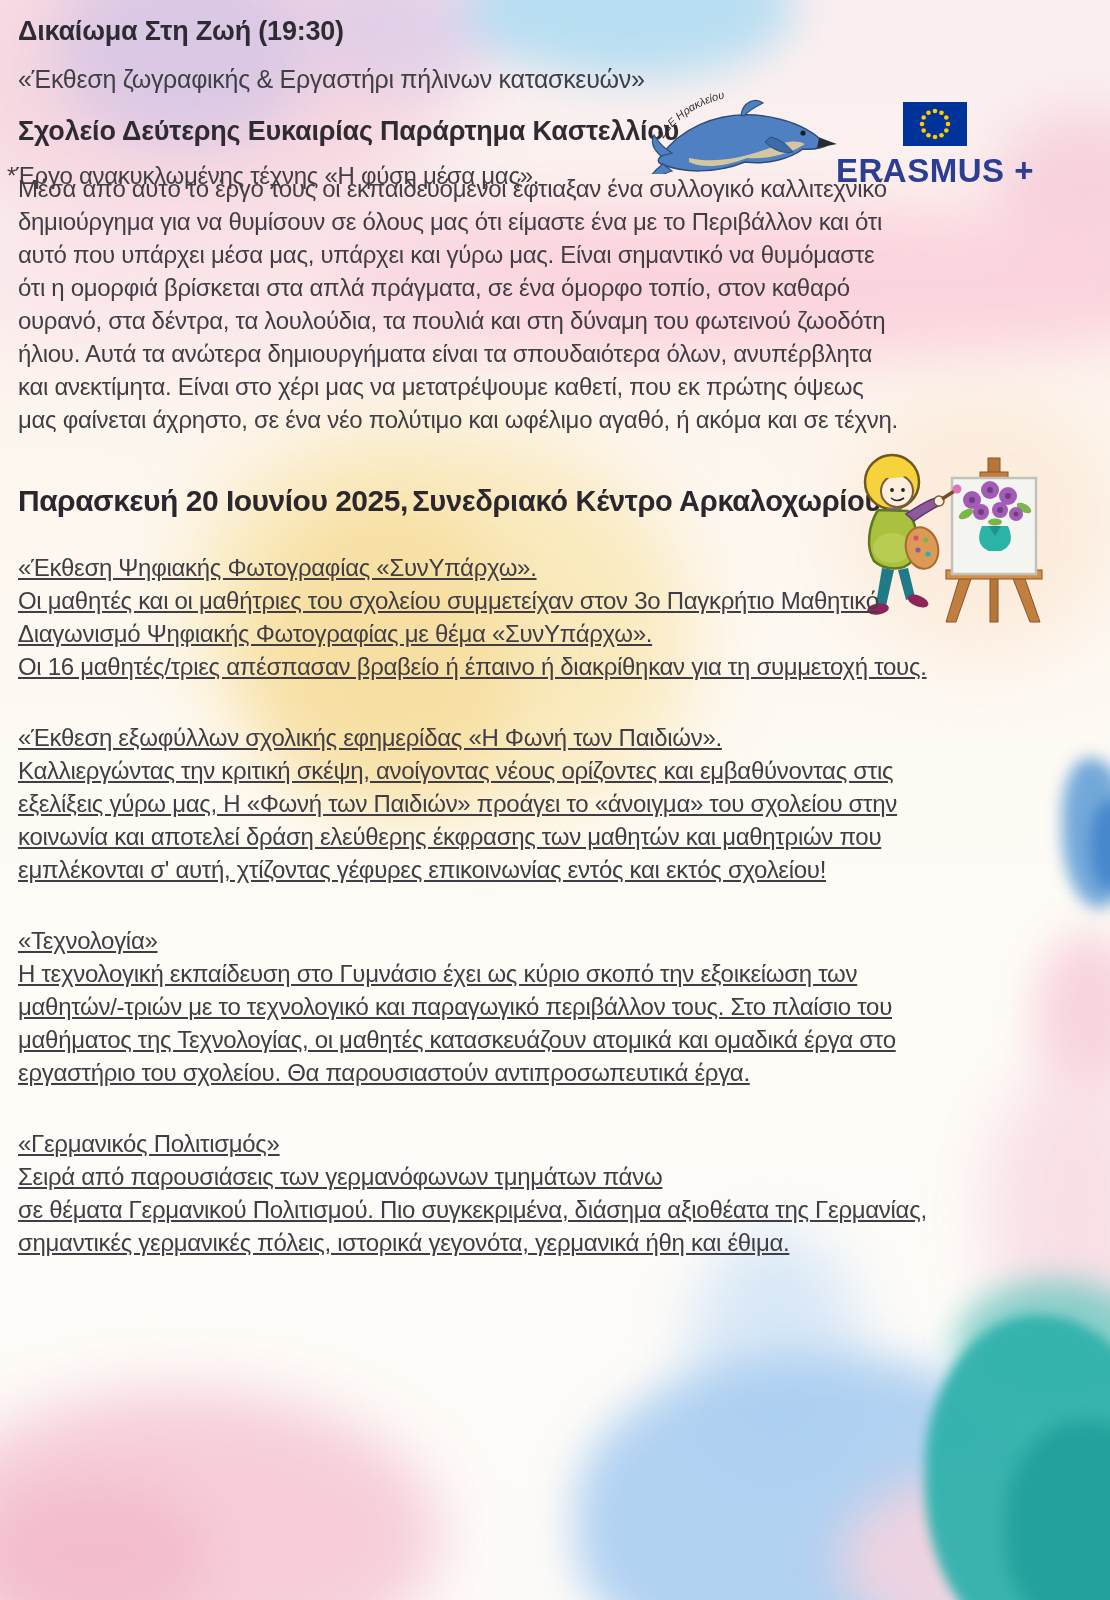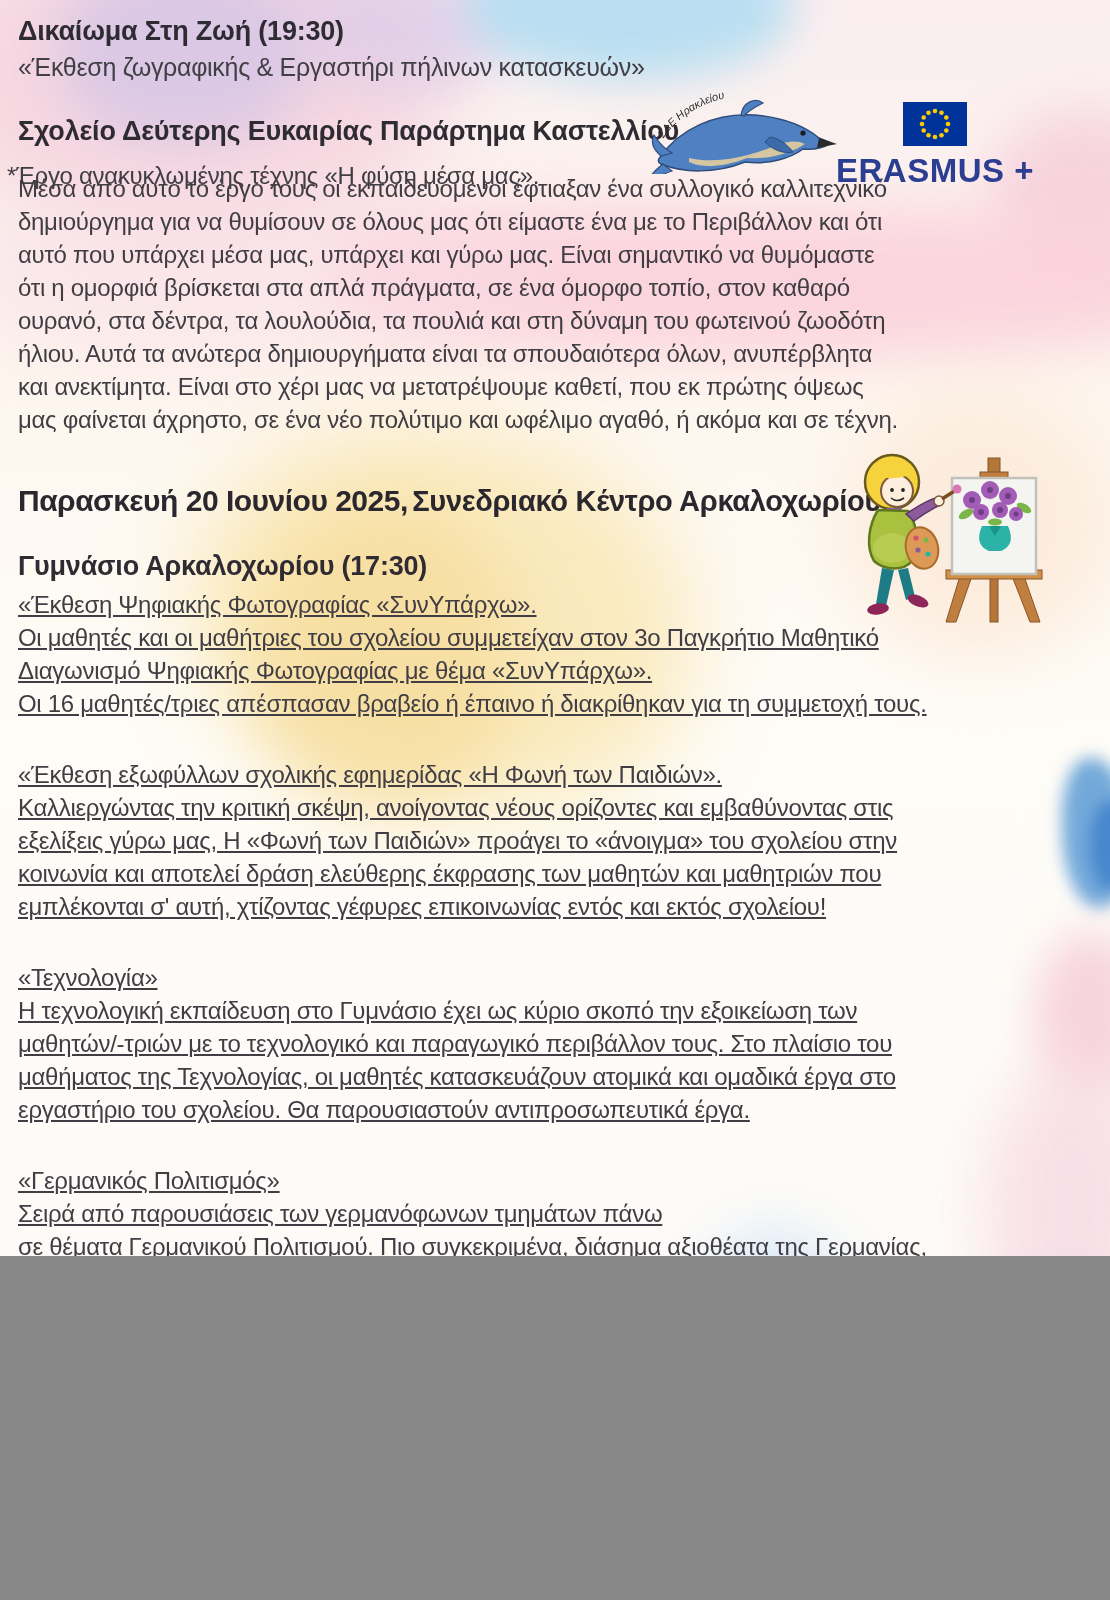--- a/index.html
+++ b/index.html
@@ -1,17 +1,17 @@
 <!DOCTYPE html>
 <html><head>
 <meta charset="utf-8">
 <style>
   html,body{margin:0;padding:0;background:#888;}
   .page{
-    position:relative;width:1110px;height:1256px;overflow:hidden;
+    position:relative;width:1110px;height:1600px;overflow:hidden;
     background:linear-gradient(180deg,#faeef0 0%,#fdf6ee 28%,#fefcf7 58%,#fdfbf8 100%);
     font-family:"Liberation Sans",sans-serif;color:#403e44;
   }
   
   .blob{position:absolute;border-radius:50%;pointer-events:none;}
   .b-pink-top{left:-70px;top:-90px;width:520px;height:330px;background:#f5cfdb;filter:blur(40px);opacity:.75;}
   .b-lav-1{left:55px;top:-45px;width:260px;height:190px;background:#cfc2e7;filter:blur(28px);opacity:.7;}
   .b-lav-2{left:300px;top:-40px;width:210px;height:130px;background:#d7c9ea;filter:blur(26px);opacity:.65;}
   .b-blue-top{left:465px;top:-65px;width:330px;height:145px;background:#aedcf2;filter:blur(22px);opacity:.85;}
   .b-pink-right-1{left:990px;top:110px;width:190px;height:160px;background:#f6cbd8;filter:blur(28px);opacity:.8;}
@@ -28,21 +28,21 @@
   .b-blue-bottom{left:575px;top:1355px;width:470px;height:310px;background:#a9cdf1;filter:blur(22px);opacity:.9;border-radius:50% 45% 55% 40%;}
   .b-pink-bl{left:-80px;top:1390px;width:520px;height:290px;background:#f5c6d3;filter:blur(30px);opacity:.85;}
   .b-pink-bl2{left:-20px;top:1480px;width:230px;height:150px;background:#f2b7ca;filter:blur(24px);opacity:.7;}
   .b-pink-br{left:840px;top:1470px;width:320px;height:180px;background:#f8d4de;filter:blur(24px);opacity:.85;}
   .b-teal-1{left:925px;top:1315px;width:250px;height:340px;background:#31b2ac;filter:blur(6px);opacity:.95;border-radius:45% 55% 35% 50%;}
   .b-teal-2{left:955px;top:1280px;width:200px;height:130px;background:#6cc8c1;filter:blur(16px);opacity:.8;}
   .b-teal-3{left:1005px;top:1420px;width:150px;height:210px;background:#1f9e99;filter:blur(9px);opacity:.85;border-radius:50% 40% 55% 45%;}
   
   .abs{position:absolute;}
   .h1{font-weight:bold;font-size:27px;color:#2f2b33;letter-spacing:-.2px;}
-  .sub{font-size:25px;color:#413f45;margin-top:6px;letter-spacing:-.3px;}
+  .sub{font-size:25px;color:#413f45;margin-top:18px;letter-spacing:-.3px;}
   .para{font-size:24px;line-height:33px;letter-spacing:-.3px;white-space:pre-line;color:#403e44;}
   .item{margin-bottom:38px;text-decoration:underline;}
   .date-line{white-space:nowrap;}
   .date-big{font-weight:bold;font-size:30px;color:#2b272e;letter-spacing:-.5px;}
   .venue{font-weight:bold;font-size:29px;color:#2b272e;letter-spacing:-.3px;}
   
   .erasmus{display:flex;align-items:center;gap:6px;}
   .erasmus-label{font-size:33px;font-weight:600;color:#2b3e91;letter-spacing:.5px;}
 </style>
 </head>
@@ -180,21 +180,20 @@
       <circle cx="86" cy="92" r="2.6" fill="#7ab648"></circle>
     <circle cx="78" cy="102" r="2.6" fill="#8d5a9b"></circle>
       <circle cx="88" cy="106" r="2.6" fill="#2ab3a6"></circle>
     <polygon points="42,120 36,156 46,158 54,122" fill="#1f7b86"></polygon>
     <polygon points="58,122 66,152 75,149 68,120" fill="#1f7b86"></polygon>
     <ellipse cx="38" cy="161" rx="11" ry="5.5" fill="#8e2558" transform="rotate(-8 38 161)"></ellipse>
     <ellipse cx="78" cy="153" rx="11" ry="5.5" fill="#8e2558" transform="rotate(22 78 153)"></ellipse>
   </svg>
 
   <div class="abs" style="left:18px;top:551px;width:1085px;">
-    <div class="h1" style="margin-bottom:6px;">Γυμνάσιο Αρκαλοχωρίου (17:30)</div>
     <div class="para item">«Έκθεση Ψηφιακής Φωτογραφίας «ΣυνΥπάρχω».
 Οι μαθητές και οι μαθήτριες του σχολείου συμμετείχαν στον 3ο Παγκρήτιο Μαθητικό
 Διαγωνισμό Ψηφιακής Φωτογραφίας με θέμα «ΣυνΥπάρχω».
 Οι 16 μαθητές/τριες απέσπασαν βραβείο ή έπαινο ή διακρίθηκαν για τη συμμετοχή τους.</div>
     <div class="para item">«Έκθεση εξωφύλλων σχολικής εφημερίδας «Η Φωνή των Παιδιών».
 Καλλιεργώντας την κριτική σκέψη, ανοίγοντας νέους ορίζοντες και εμβαθύνοντας στις
 εξελίξεις γύρω μας, Η «Φωνή των Παιδιών» προάγει το «άνοιγμα» του σχολείου στην
 κοινωνία και αποτελεί δράση ελεύθερης έκφρασης των μαθητών και μαθητριών που
 εμπλέκονται σ' αυτή, χτίζοντας γέφυρες επικοινωνίας εντός και εκτός σχολείου!</div>
     <div class="para item">«Τεχνολογία»

